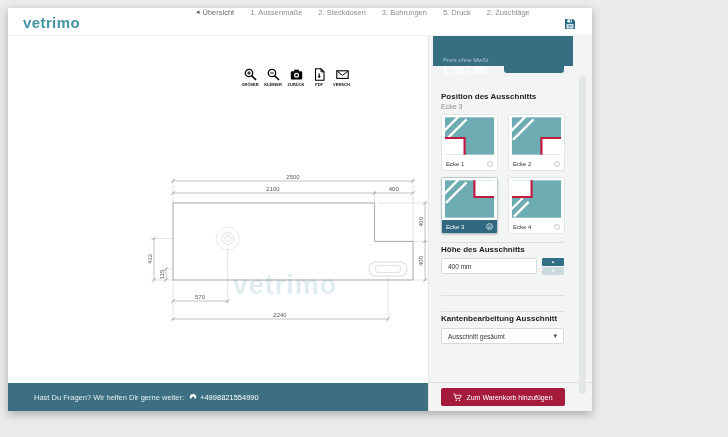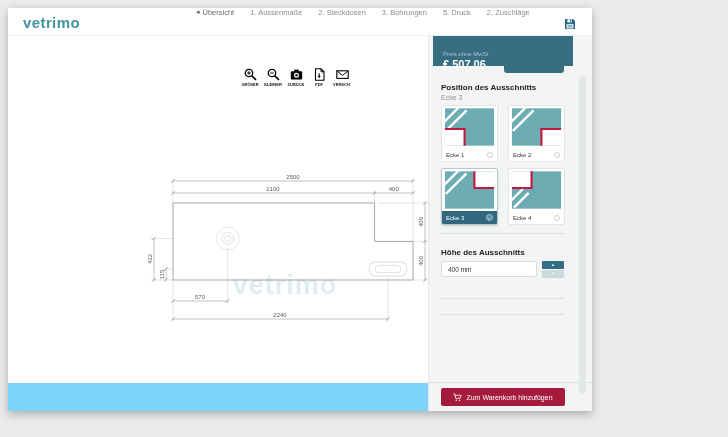--- a/index.html
+++ b/index.html
@@ -31,21 +31,21 @@
   .dimtext { font-size:6px; fill:#5a5a5a; text-anchor:middle; }
   .watermark { position:absolute; left:277px; top:234px; transform:translateX(-50%); font-size:27px; font-weight:bold; color:#4795a4; opacity:.16; letter-spacing:1px; }
 
   
   .bottombar { position:absolute; left:0; top:375px; width:548px; height:28px; background:#3c6f82; display:flex; align-items:center; }
   .bottombar .q { margin-left:26px; font-size:7.5px; color:#e3edf0; }
   .phone-link { display:flex; align-items:center; gap:3px; margin-left:5px; font-size:7.5px; color:#fff; cursor:pointer; }
 
   
   .sidebar { position:absolute; right:0; top:28px; width:164px; height:375px; background:#f3f4f4; border-left:1px solid #e5e7e7; }
-  .price-panel { width:140px; margin-left:4px; height:30px; background:#386e82; padding:15px 0 0 10px; }
+  .price-panel { width:140px; margin-left:4px; height:30px; background:#386e82; padding:21px 0 0 10px; }
   .price-label { font-size:6px; color:#a9c6d1; }
   .price-value { font-size:11px; font-weight:bold; color:#fff; margin-top:1px; }
   .price-tab { width:60px; height:7px; background:#386e82; margin:0 28px 0 auto; border-radius:0 0 3px 3px; }
   .section { margin:0 28px 0 12px; }
   .sec-title { font-size:8px; font-weight:bold; color:#1d1d1d; }
   .sec-sub { font-size:7px; color:#8f8f8f; margin-top:2px; }
   .divider { border-top:1px solid #dcdfe0; margin:0 28px 0 12px; }
   .cards { display:grid; grid-template-columns:57px 57px; gap:6px 10px; margin-top:4px; }
   .card { background:#fff; border:1px solid #e3e4e4; border-radius:2px; cursor:pointer; overflow:hidden; }
   .card.selected { border-color:#b9c6cc; box-shadow:0 1px 2px rgba(0,0,0,.15); }
@@ -58,21 +58,21 @@
   .num-input { flex:1; height:16px; border:1px solid #d8dadb; border-radius:2px; font-size:6.5px; color:#333; padding-left:6px; background:#fff; font-family:"Liberation Sans", sans-serif; }
   .stepper { width:22px; display:flex; flex-direction:column; gap:1px; }
   .step { height:8px; border:none; color:#fff; font-size:4px; line-height:8px; text-align:center; cursor:pointer; border-radius:1px; padding:0; }
   .step.up { background:#336e86; }
   .step.down { background:#ccd9de; }
   .select-box { height:16px; border:1px solid #d8dadb; border-radius:2px; background:#fff; display:flex; align-items:center; justify-content:space-between; padding:0 6px; font-size:6.5px; color:#333; margin-top:5px; cursor:pointer; }
   .select-box .chevron { font-size:7px; color:#444; }
   .side-footline { position:absolute; bottom:28px; left:0; right:0; border-top:1px solid #dcdfe0; }
   .cart-btn { position:absolute; bottom:5px; left:12px; width:124px; height:18px; background:#a61a3c; border:none; border-radius:2px; color:#fff; font-size:7px; display:flex; align-items:center; justify-content:center; gap:4px; cursor:pointer; font-family:"Liberation Sans", sans-serif; }
   .scroll-thumb { position:absolute; right:6px; top:40px; width:7px; height:318px; background:#e4e7e8; border-radius:4px; }
-  .mt11{margin-top:10px}.mt8{margin-top:8px}.mt7{margin-top:14px}.mt20{margin-top:20px}.mt15{margin-top:15px}
+  .mt11{margin-top:19px}.mt8{margin-top:8px}.mt7{margin-top:2px}.mt20{margin-top:20px}.mt15{margin-top:15px}
 </style>
 </head>
 <body>
 
 <div class="app">
 
   <div class="header">
     <div class="logo">vetrimo</div>
     <div class="nav">
       <div class="nav-item back">
@@ -183,20 +183,29 @@
       <text class="dimtext" x="306.5" y="94" transform="rotate(-90 306.5 94)">800</text>
       <text class="dimtext" x="23.5" y="111" transform="rotate(-90 23.5 111)">432</text>
       <text class="dimtext" x="35.5" y="126.5" transform="rotate(-90 35.5 126.5)">115</text>
       <text class="dimtext" x="72" y="150.5">570</text>
       <text class="dimtext" x="152" y="168.5">2240</text>
     </svg>
 
     <div class="watermark">vetrimo</div>
   </div>
 
+  <div class="bottombar">
+    <span class="q">Hast Du Fragen? Wir helfen Dir gerne weiter:</span>
+    <span class="phone-link">
+      <svg width="8" height="8" viewBox="0 0 10 10">
+        <path d="M1 6.5 Q0.6 1.6 5 1.3 Q9.4 1.6 9 6.5 L7 7.3 Q7 4.4 5 4.4 Q3 4.4 3 7.3 Z" fill="#fff"></path>
+      </svg>
+      <span>+4998821554990</span>
+    </span>
+  </div>
 
   <div class="sidebar">
     <div class="price-panel">
       <div class="price-label">Preis ohne MwSt</div>
       <div class="price-value">€ 507.06</div>
     </div>
     <div class="price-tab"></div>
 
     <div class="section mt11">
       <div class="sec-title">Position des Ausschnitts</div>
@@ -273,20 +282,27 @@
           <button class="step down">▼</button>
         </div>
       </div>
     </div>
 
     <div class="divider mt20"></div>
 
 
     <div class="divider mt15"></div>
 
+    <div class="section mt7">
+      <div class="sec-title">Kantenbearbeitung Ausschnitt</div>
+      <div class="select-box">
+        <span>Ausschnitt gesäumt</span>
+        <span class="chevron">▾</span>
+      </div>
+    </div>
 
     <div class="side-footline"></div>
     <button class="cart-btn">
       <svg width="9" height="9" viewBox="0 0 11 11">
         <path d="M0.5 1 H2 L3.2 6.5 H8.7 L10 2.8 H2.4" stroke="#fff" stroke-width="1" fill="none"></path>
         <circle cx="4" cy="8.8" r="1" fill="#fff"></circle>
         <circle cx="8" cy="8.8" r="1" fill="#fff"></circle>
       </svg>
       <span>Zum Warenkorb hinzufügen</span>
     </button>

